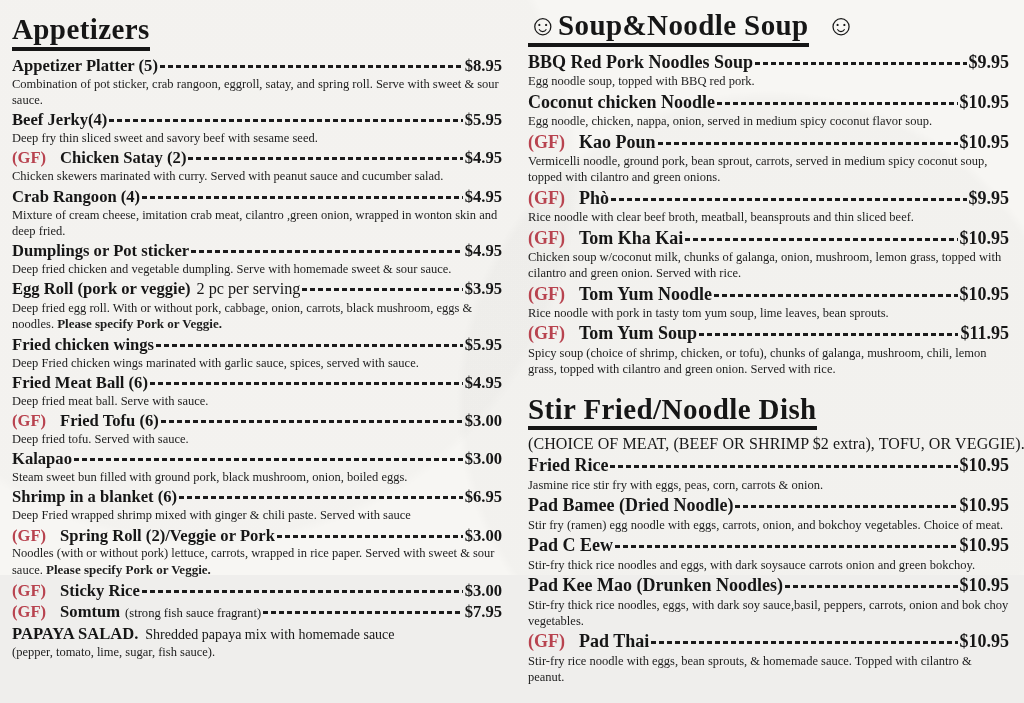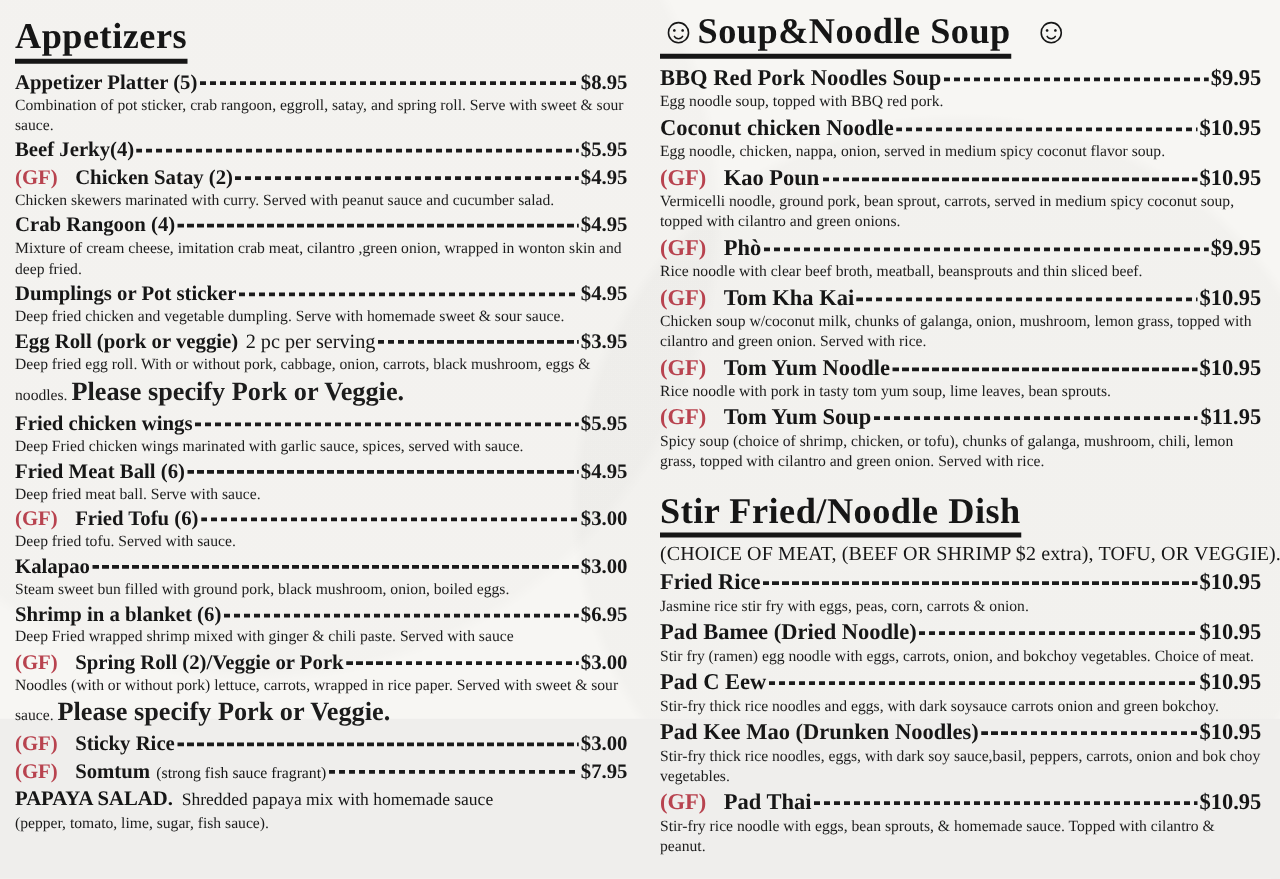--- a/index.html
+++ b/index.html
@@ -88,21 +88,21 @@
   .price{white-space:nowrap;font-weight:bold;}
   .desc{
     font-weight:normal;
     font-size:12.5px;
     line-height:1.3;
     margin:0 0 2px 0;
     color:#1c1c1c;
   }
   .desc-note{
     font-weight:bold;
-    font-size:21px;
+    font-size:13px;
   }
 </style>
 </head>
 <body>
 
 <div class="page">
 
   <section class="col col-left">
     <h1 class="sec-title">
       <span class="underlined">Appetizers</span>
@@ -115,20 +115,21 @@
             <span class="price">$8.95</span>
           </div>
           <div class="desc">Combination of pot sticker, crab rangoon, eggroll, satay, and spring roll. Serve with sweet &amp; sour sauce.</div>
         </div>
         <div class="item">
           <div class="item-line">
             <span class="nm">Beef Jerky(4)</span>
             <span class="leader"></span>
             <span class="price">$5.95</span>
           </div>
+          <div class="desc">Deep fry thin sliced sweet and savory beef with sesame seed.</div>
         </div>
         <div class="item">
           <div class="item-line">
             <span class="gf">(GF)</span>
             <span class="nm">Chicken Satay (2)</span>
             <span class="leader"></span>
             <span class="price">$4.95</span>
           </div>
           <div class="desc">Chicken skewers marinated with curry. Served with peanut sauce and cucumber salad.</div>
         </div>

